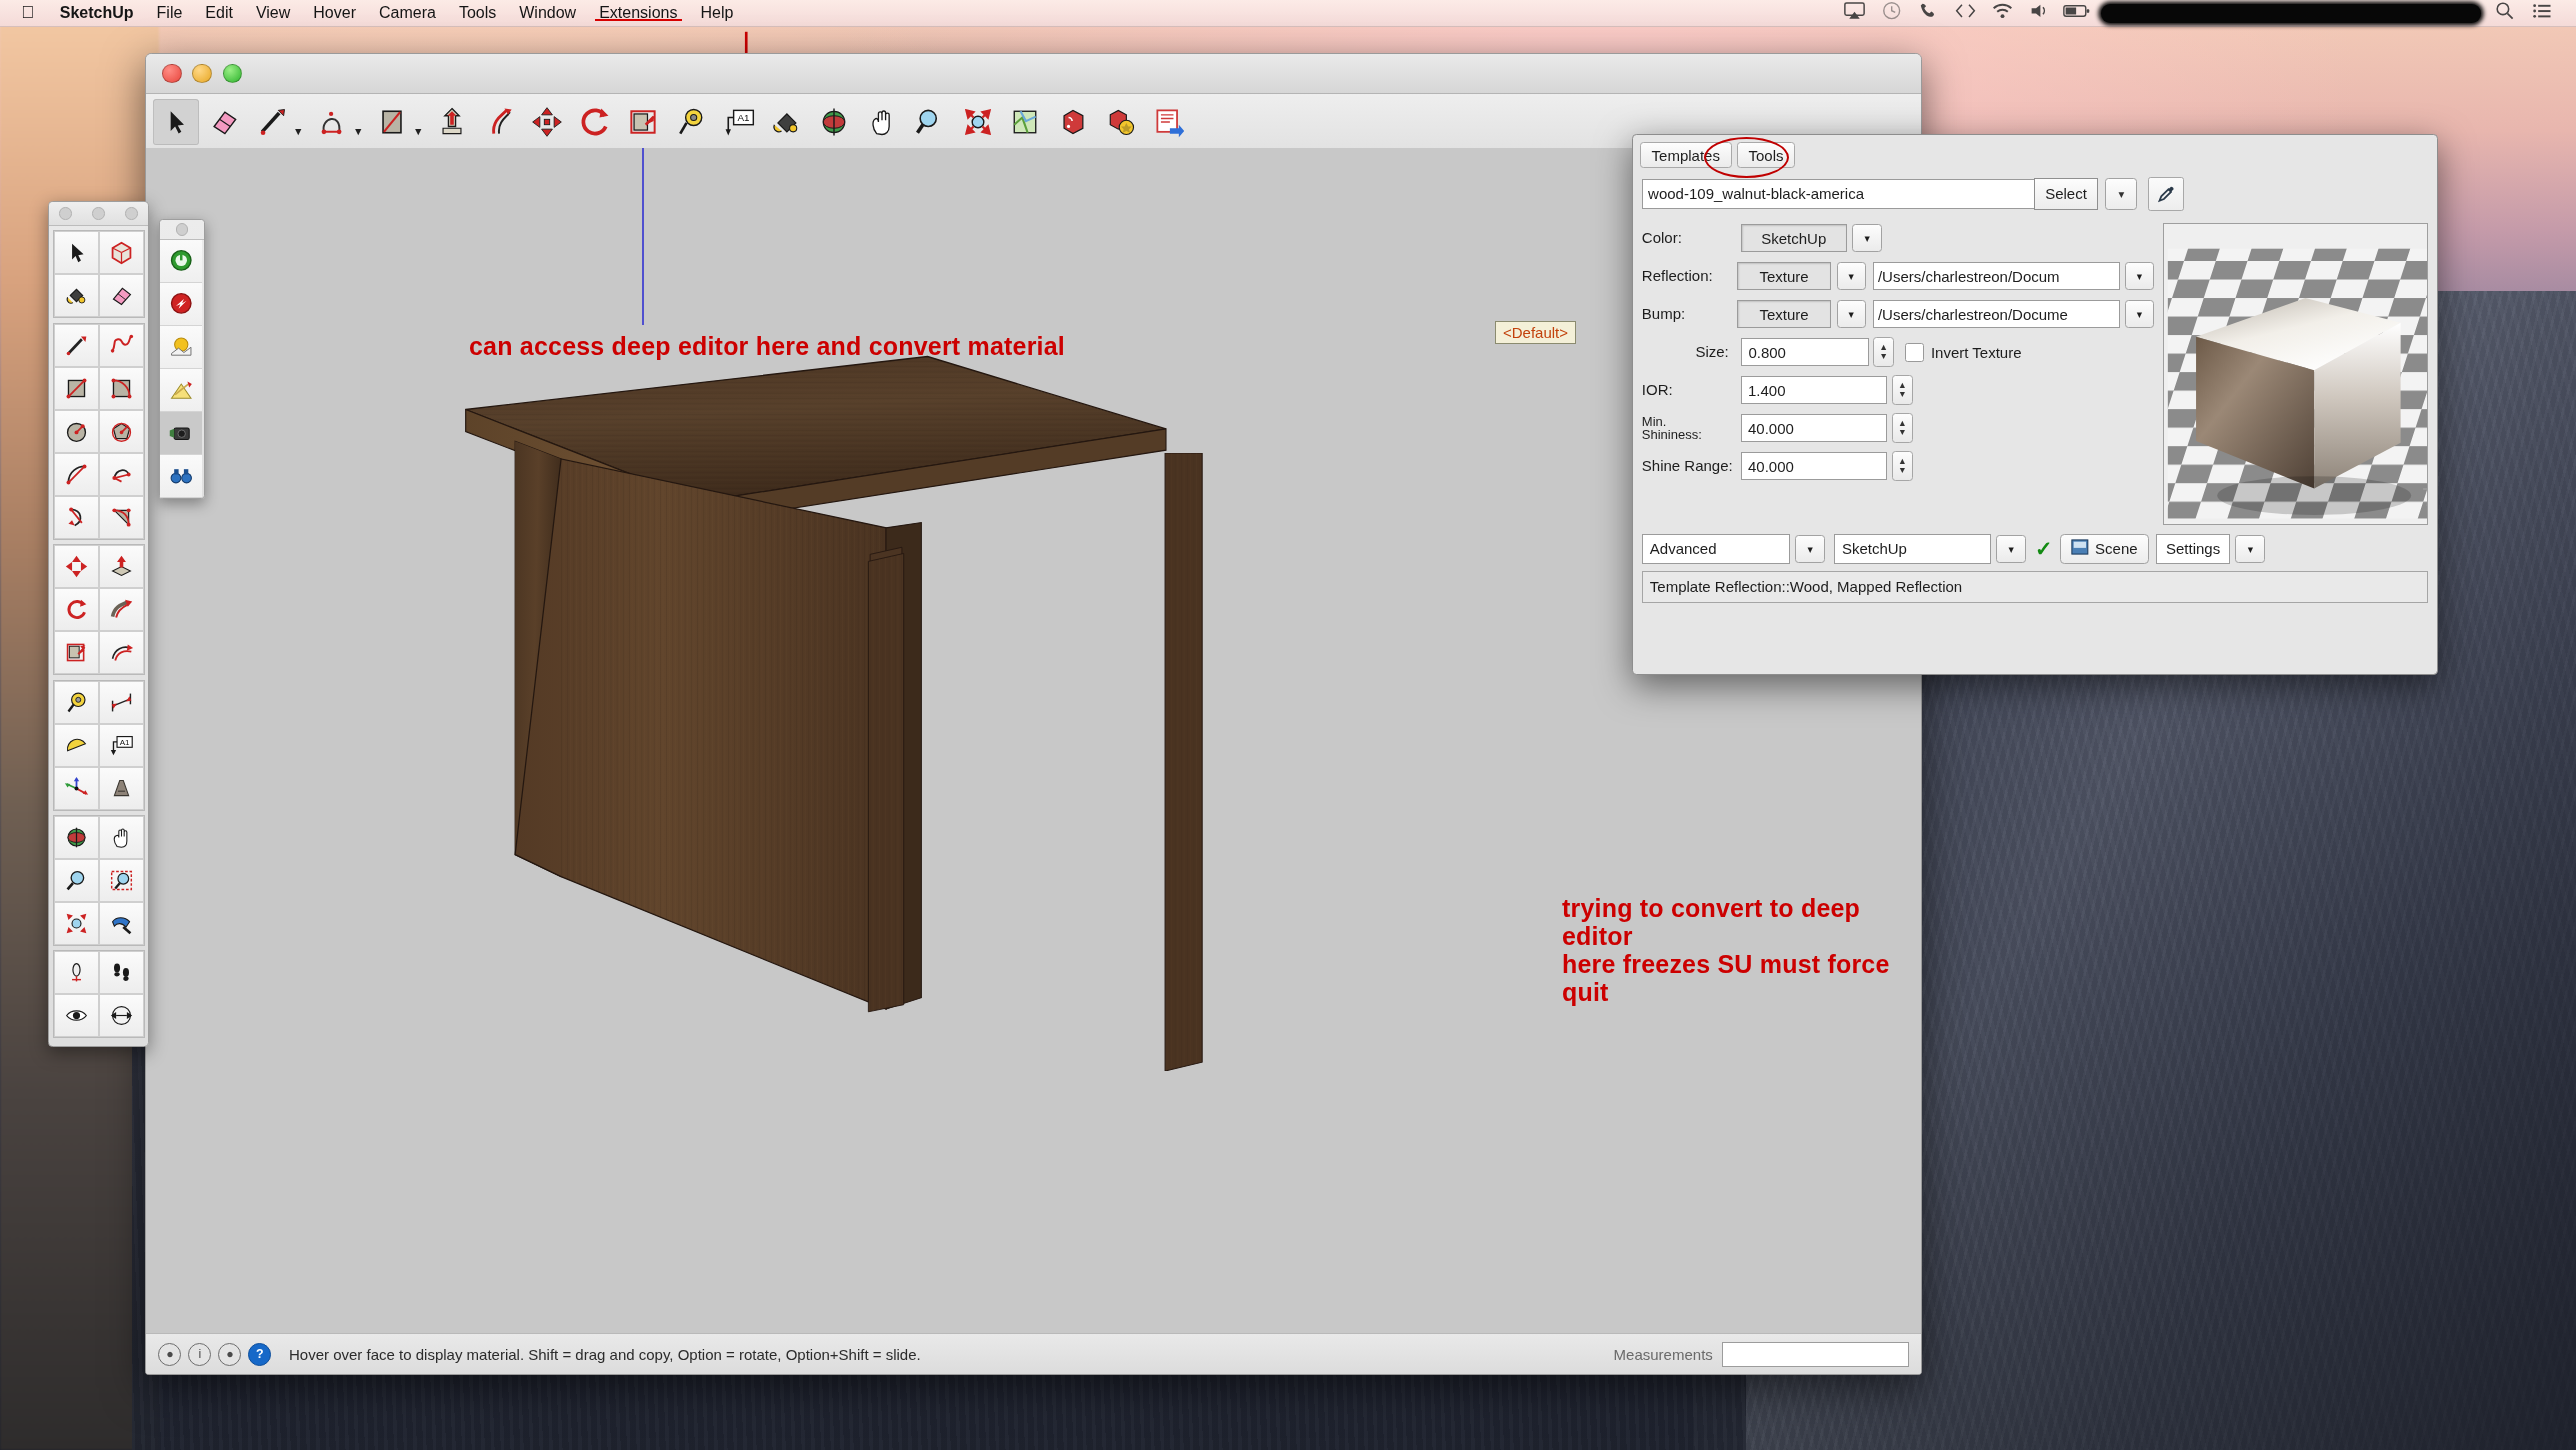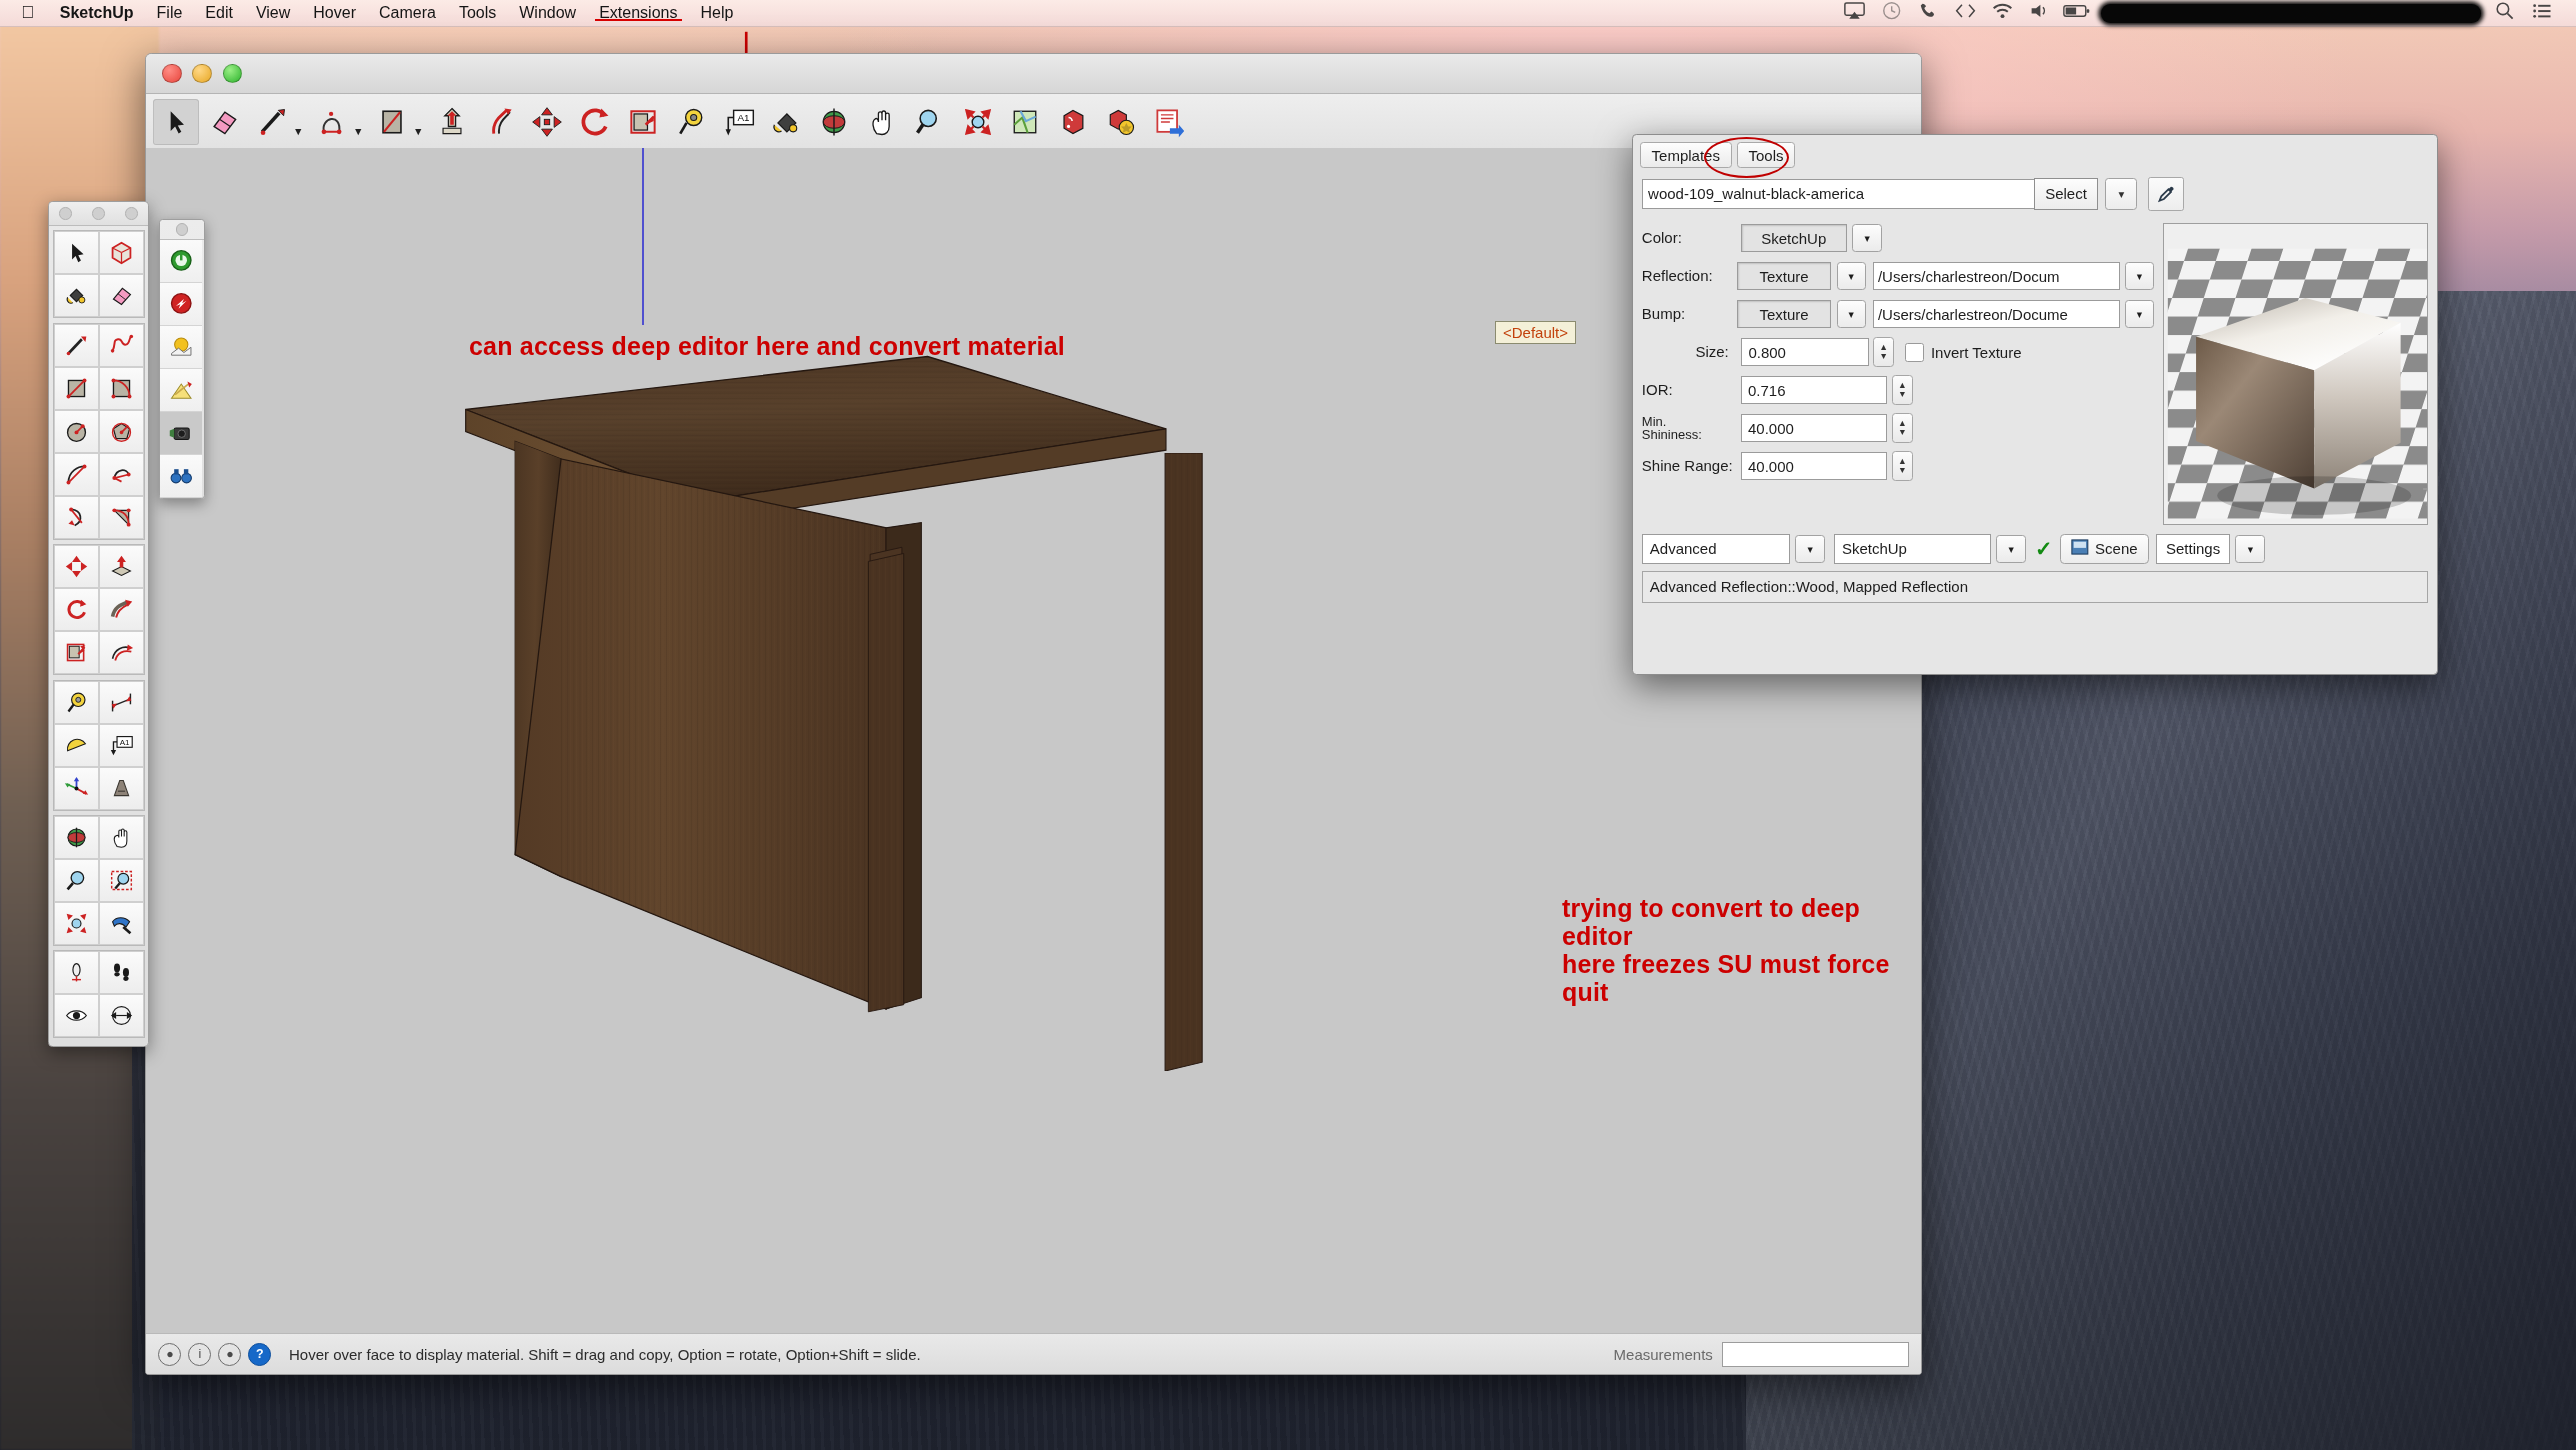--- a/index.html
+++ b/index.html
@@ -975,21 +975,21 @@
         <div class="stepper">
             <span>▲</span>
             <span>▼</span>
           </div>
         <div class="chk"></div>
         <div>Invert Texture</div>
       </div>
 
       <div class="fld-row">
         <div class="fld-label">IOR:</div>
-        <div class="num-box" style="width:132px;">0.716</div>
+        <div class="num-box" style="width:132px;">1.400</div>
         <div class="stepper">
             <span>▲</span>
             <span>▼</span>
           </div>
       </div>
 
       <div class="fld-row">
         <div class="fld-label two">
           <div>Min.</div>
           <div>Shininess:</div>
@@ -1058,15 +1058,15 @@
             <rect x="1" y="1" width="18" height="16" fill="#4a7fb5" stroke="#1d3c5e" stroke-width="1.2"></rect>
             <rect x="3" y="3" width="14" height="7" fill="#cfe2f2"></rect>
           </svg>
       </span>
       <span>Scene</span>
     </div>
     <div id="settings-box">Settings</div>
     <div class="drop-sq">▾</div>
   </div>
 
-  <div id="md-statusbar">Advanced Reflection::Wood, Mapped Reflection</div>
+  <div id="md-statusbar">Template Reflection::Wood, Mapped Reflection</div>
 </div>
 
 
 </body></html>

